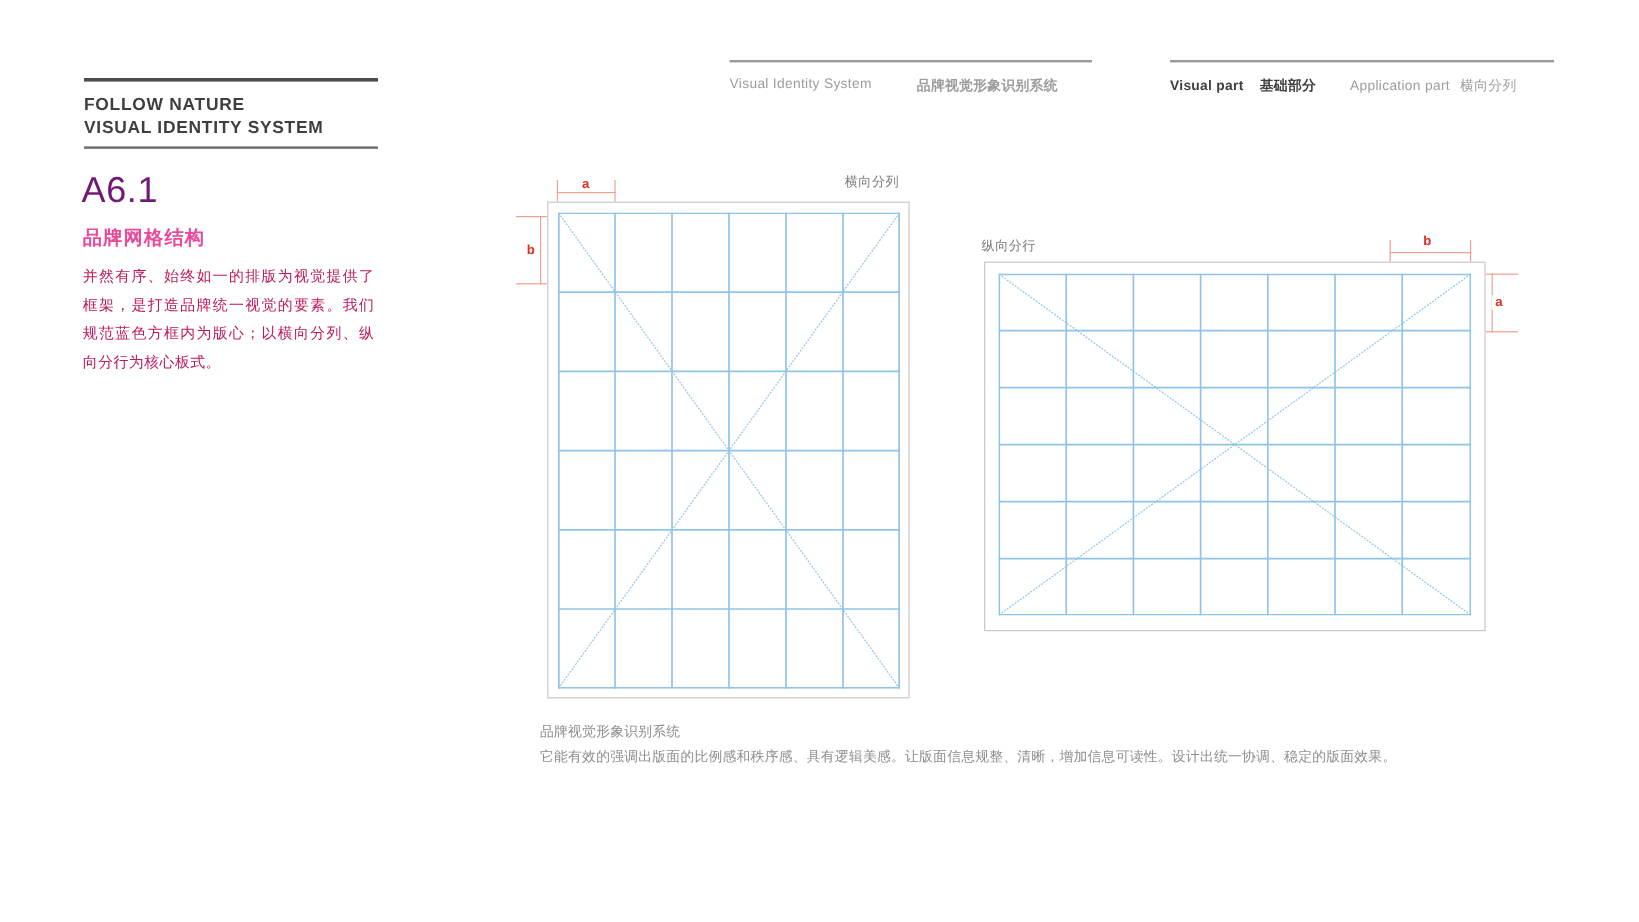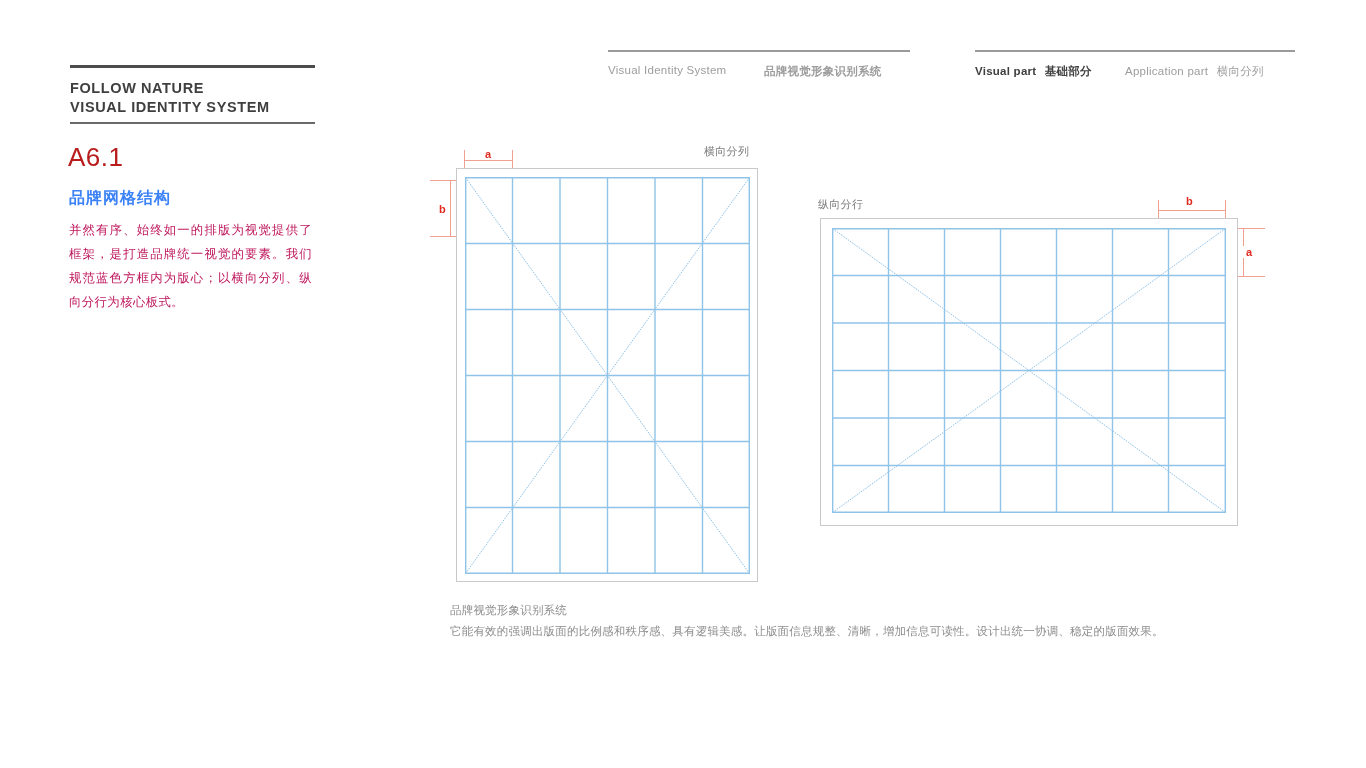--- a/index.html
+++ b/index.html
@@ -74,33 +74,33 @@
   #nav-vis-en  { width: 152px; }
   #nav-basic   { color: #404040; font-weight: bold; width: 150px; }
   #nav-basic .cn-part { font-weight: bold; }
   .nav-sub { font-size: 11.5px; }
 
   
   #section-code {
     position: absolute;
     left: 68px;
     top: 142px;
-    font-size: 26px;
+    font-size: 30px;
     font-weight: normal;
     letter-spacing: 0.5px;
-    color: #b91c1c;
+    color: #701a75;
   }
   #section-title {
     position: absolute;
     left: 69px;
     top: 188px;
     font-size: 16px;
     font-weight: bold;
     letter-spacing: 1px;
-    color: #3b82f6;
+    color: #ec4899;
   }
   #section-body {
     position: absolute;
     left: 69px;
     top: 218px;
     width: 243px;
     font-size: 12.4px;
     line-height: 24px;
     letter-spacing: 0.4px;
     color: #be185d;
@@ -205,21 +205,21 @@
     <span class="nav-item" id="nav-vis-en">Visual Identity System</span>
     <span class="nav-item cn">品牌视觉形象识别系统</span>
   </div>
 </div>
 
 <div class="nav-group" id="nav-right-group">
   <div class="nav-rule"></div>
   <div class="nav-items">
     <span class="nav-item" id="nav-basic">
       <span class="nav-sub">Visual part</span>
-      <span class="nav-sub cn-part" style="margin-left: 5px;">基础部分</span>
+      <span class="nav-sub cn-part" style="margin-left: 10px;">基础部分</span>
     </span>
     <span class="nav-item" id="nav-app">
       <span class="nav-sub">Application part</span>
       <span class="nav-sub" style="margin-left: 5px;">横向分列</span>
     </span>
   </div>
 </div>
 
 <div id="section-code">A6.1</div>
 <div id="section-title">品牌网格结构</div>

